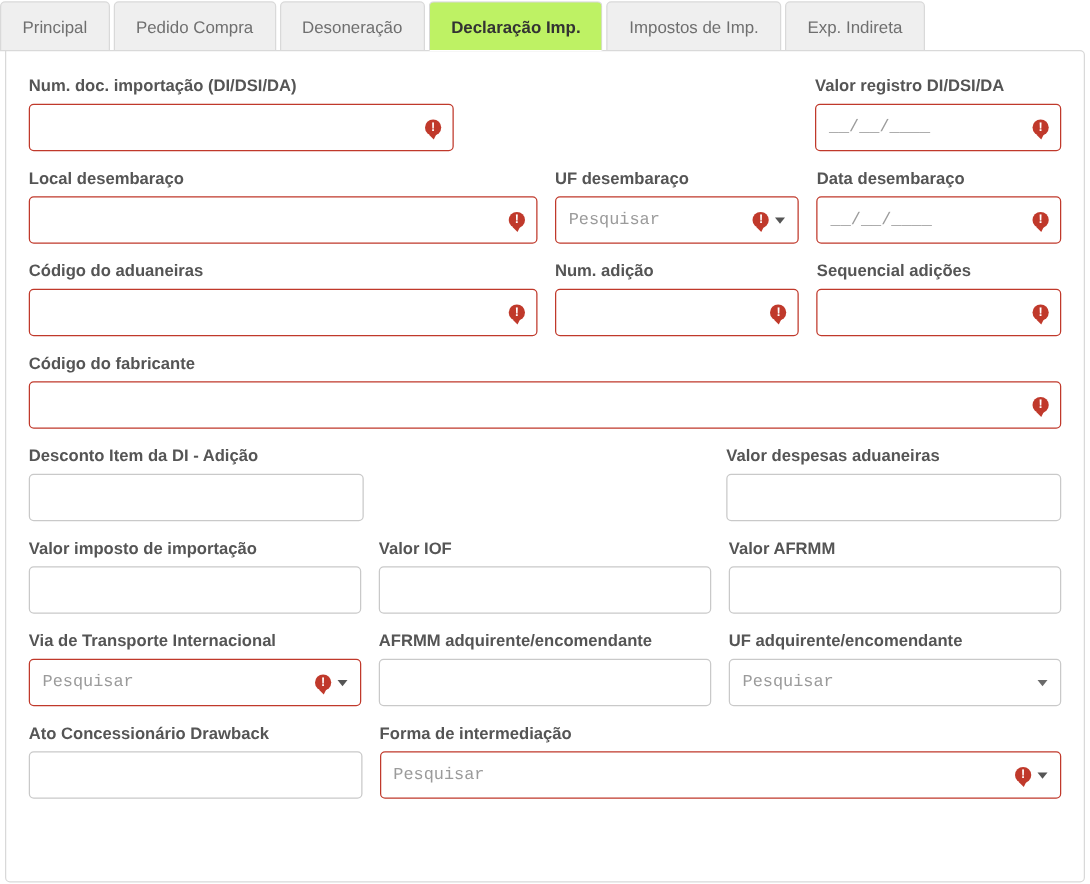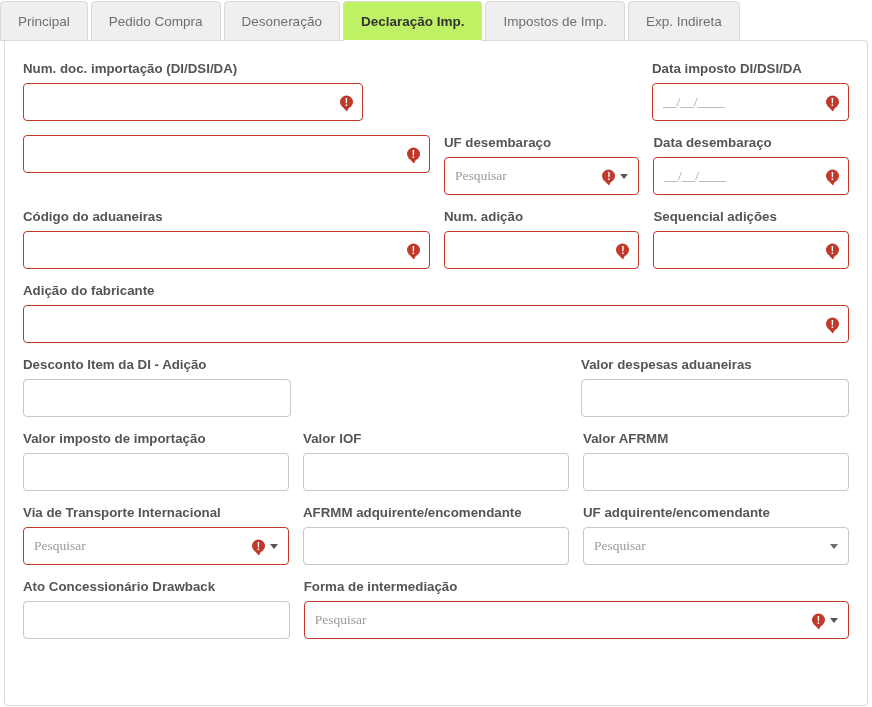--- a/index.html
+++ b/index.html
@@ -86,21 +86,21 @@
   .inp {
     width: 100%;
     height: 38px;
     border: 1px solid #c9c9c9;
     border-radius: 4px;
     background: #ffffff;
     font-size: 13.5px;
     color: #333333;
     padding: 0 30px 0 10px;
     outline: none;
-    font-family: Liberation Serif, serif;
+    font-family: Liberation Mono, monospace;
   }
   .inp::placeholder { color: #9b9b9b; }
   .inp.err { border-color: #c0392b; }
   .inp.sel { padding-right: 44px; }
 
   
   .errico {
     position: absolute;
     right: 10px;
     top: 50%;
@@ -156,30 +156,31 @@
 
     <div class="row">
       <div class="field" style="width:340px">
         <div class="lbl">Num. doc. importação (DI/DSI/DA)</div>
         <div class="ctl">
           <input class="inp err" placeholder="" value="" style="">
           <span class="errico">!</span>
         </div>
       </div>
       <div class="field" style="width:197px">
-        <div class="lbl">Data imposto DI/DSI/DA</div>
+        <div class="lbl">Valor registro DI/DSI/DA</div>
         <div class="ctl">
           <input class="inp err" placeholder="__/__/____" style="">
           <span class="errico">!</span>
         </div>
       </div>
     </div>
 
     <div class="row">
       <div class="field" style="width:410px">
+        <div class="lbl">Local desembaraço</div>
         <div class="ctl">
           <input class="inp err" placeholder="" style="">
           <span class="errico">!</span>
         </div>
       </div>
       <div class="field" style="width:197px">
         <div class="lbl">UF desembaraço</div>
         <div class="ctl">
           <input class="inp err sel" placeholder="Pesquisar" style="">
           <span class="errico withcaret">!</span>
@@ -214,21 +215,21 @@
         <div class="lbl">Sequencial adições</div>
         <div class="ctl">
           <input class="inp err" placeholder="" style="">
           <span class="errico">!</span>
         </div>
       </div>
     </div>
 
     <div class="row">
       <div class="field" style="width:830px">
-        <div class="lbl">Adição do fabricante</div>
+        <div class="lbl">Código do fabricante</div>
         <div class="ctl">
           <input class="inp err" placeholder="" style="">
           <span class="errico">!</span>
         </div>
       </div>
     </div>
 
     <div class="row">
       <div class="field" style="width:268px">
         <div class="lbl">Desconto Item da DI - Adição</div>

